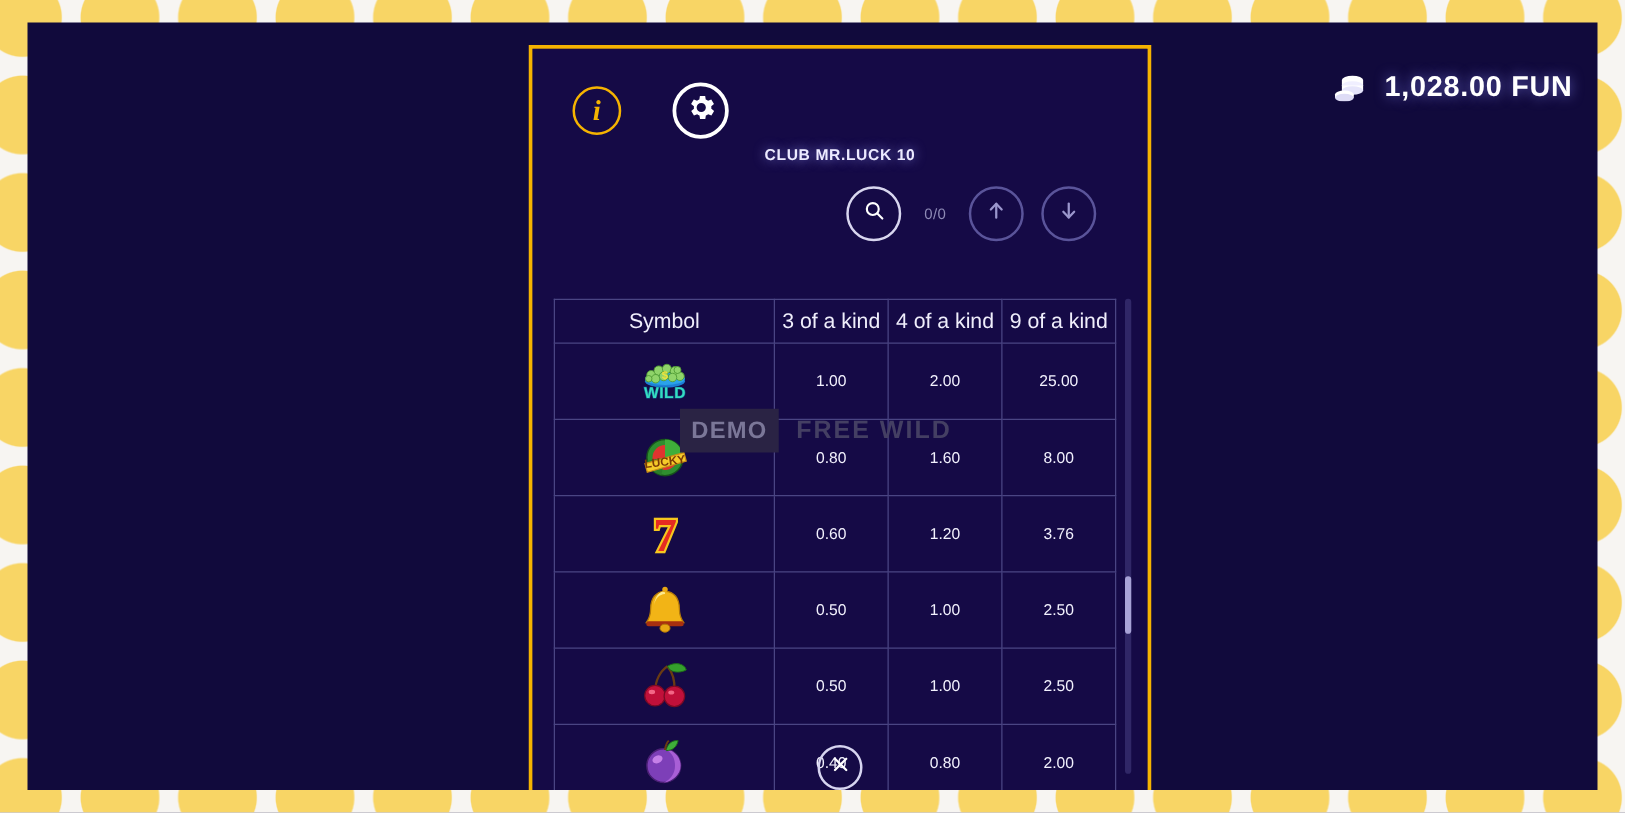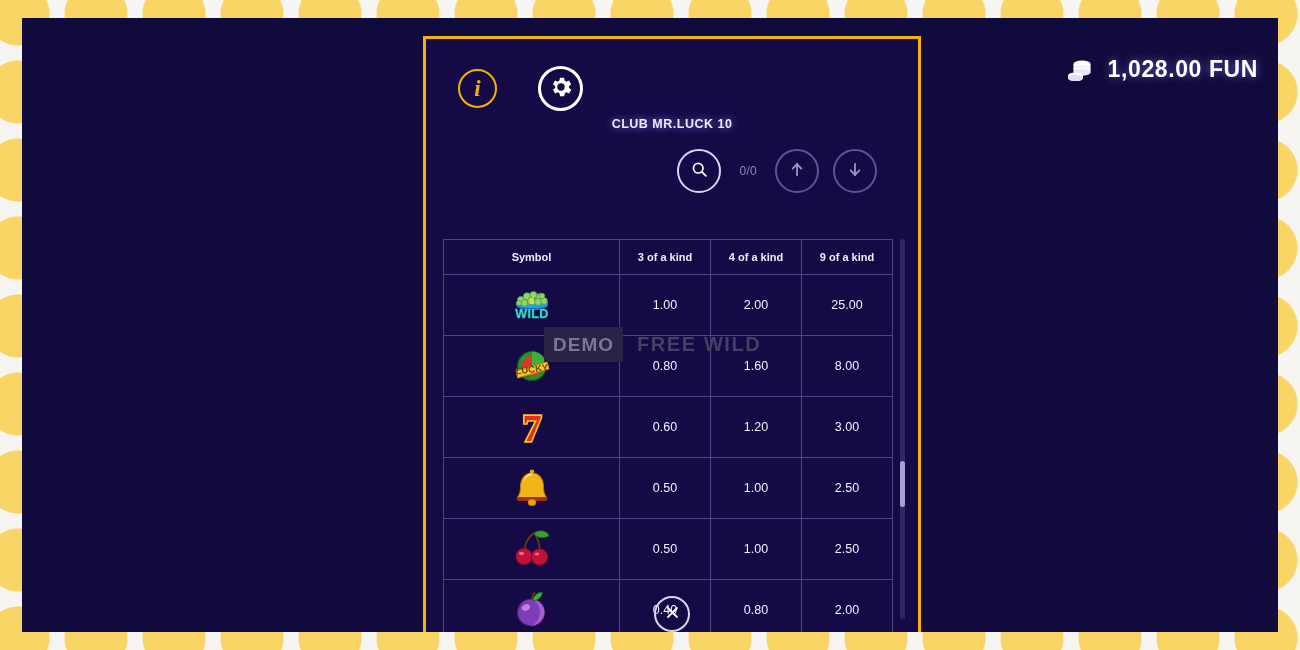--- a/index.html
+++ b/index.html
@@ -188,22 +188,22 @@
     width: 450px;
     border-collapse: collapse;
     table-layout: fixed;
   }
   #paytable th, #paytable td {
     border: 1px solid #4a4583;
     text-align: center;
     color: #ffffff;
   }
   #paytable th {
-    font-size: 11px;
-    font-weight: bold;
+    font-size: 17px;
+    font-weight: normal;
     height: 32px;
     color: #efeefb;
   }
   #paytable td {
     height: 58px;
     font-size: 12.5px;
     color: #f2f1fd;
   }
   #paytable col.c-symbol { width: 176px; }
   #paytable col.c-kind   { width: 91px; }
@@ -390,21 +390,21 @@
               <tr>
                 <td class="symbol-cell">
                   <span class="symbol-art">
                     <svg class="symbol-art" viewBox="0 0 46 44">
                       <text x="23" y="36" font-family="'Liberation Serif',serif" font-size="38" font-weight="bold" fill="#e62b22" text-anchor="middle" stroke="#f6c71e" stroke-width="3.4" paint-order="stroke">7</text>
                     </svg>
                   </span>
                 </td>
                 <td>0.60</td>
                 <td>1.20</td>
-                <td>3.00</td>
+                <td>3.76</td>
               </tr>
 
               <tr>
                 <td class="symbol-cell">
                   <span class="symbol-art">
                     <svg class="symbol-art" viewBox="0 0 46 44">
                       <path d="M23 7 C15.5 7 11.5 13 11.5 21 C11.5 27 9.5 30 8 32 L38 32 C36.5 30 34.5 27 34.5 21 C34.5 13 30.5 7 23 7 Z" fill="#f2b416" stroke="#b3790a" stroke-width="1"></path>
                       <path d="M23 7 C18 7 15 12 14.2 18 C15.5 12.5 18.5 9.5 23 9.2 Z" fill="#fde98a"></path>
                       <rect x="8" y="31" width="30" height="4" rx="1.8" fill="#a8300f"></rect>
                       <ellipse cx="23" cy="36.5" rx="4" ry="3.2" fill="#e8a712" stroke="#b3790a" stroke-width="0.8"></ellipse>

